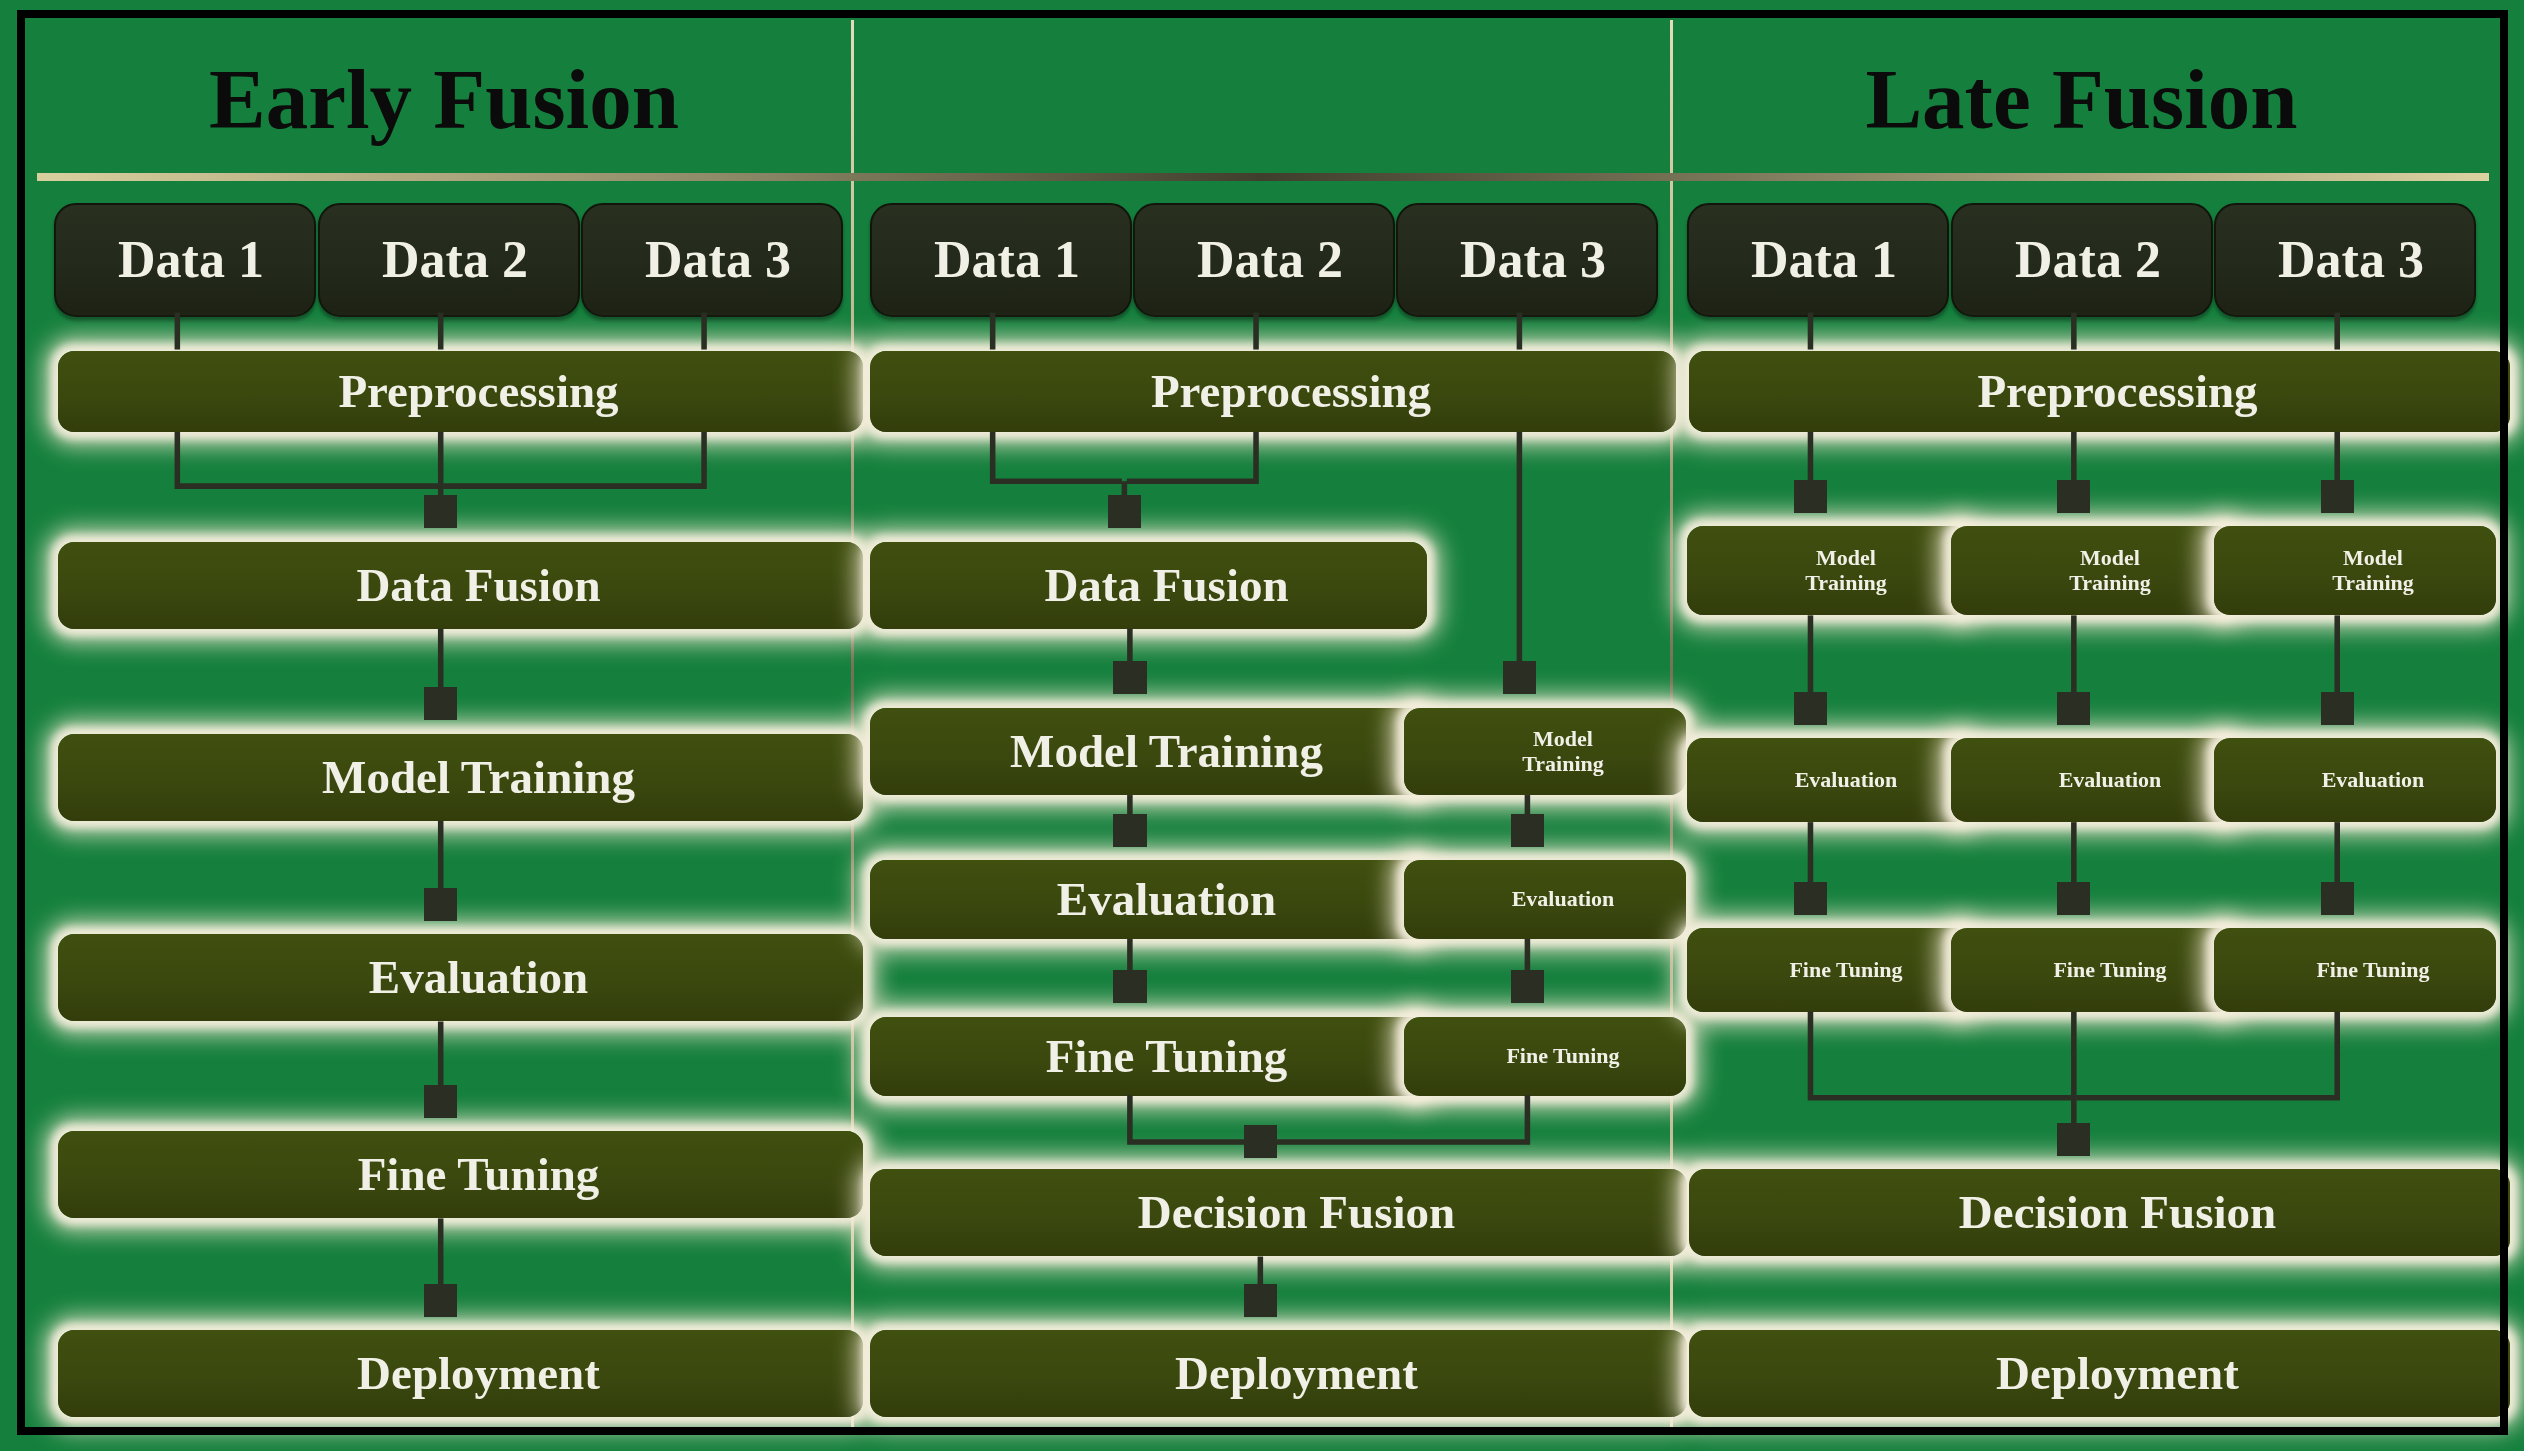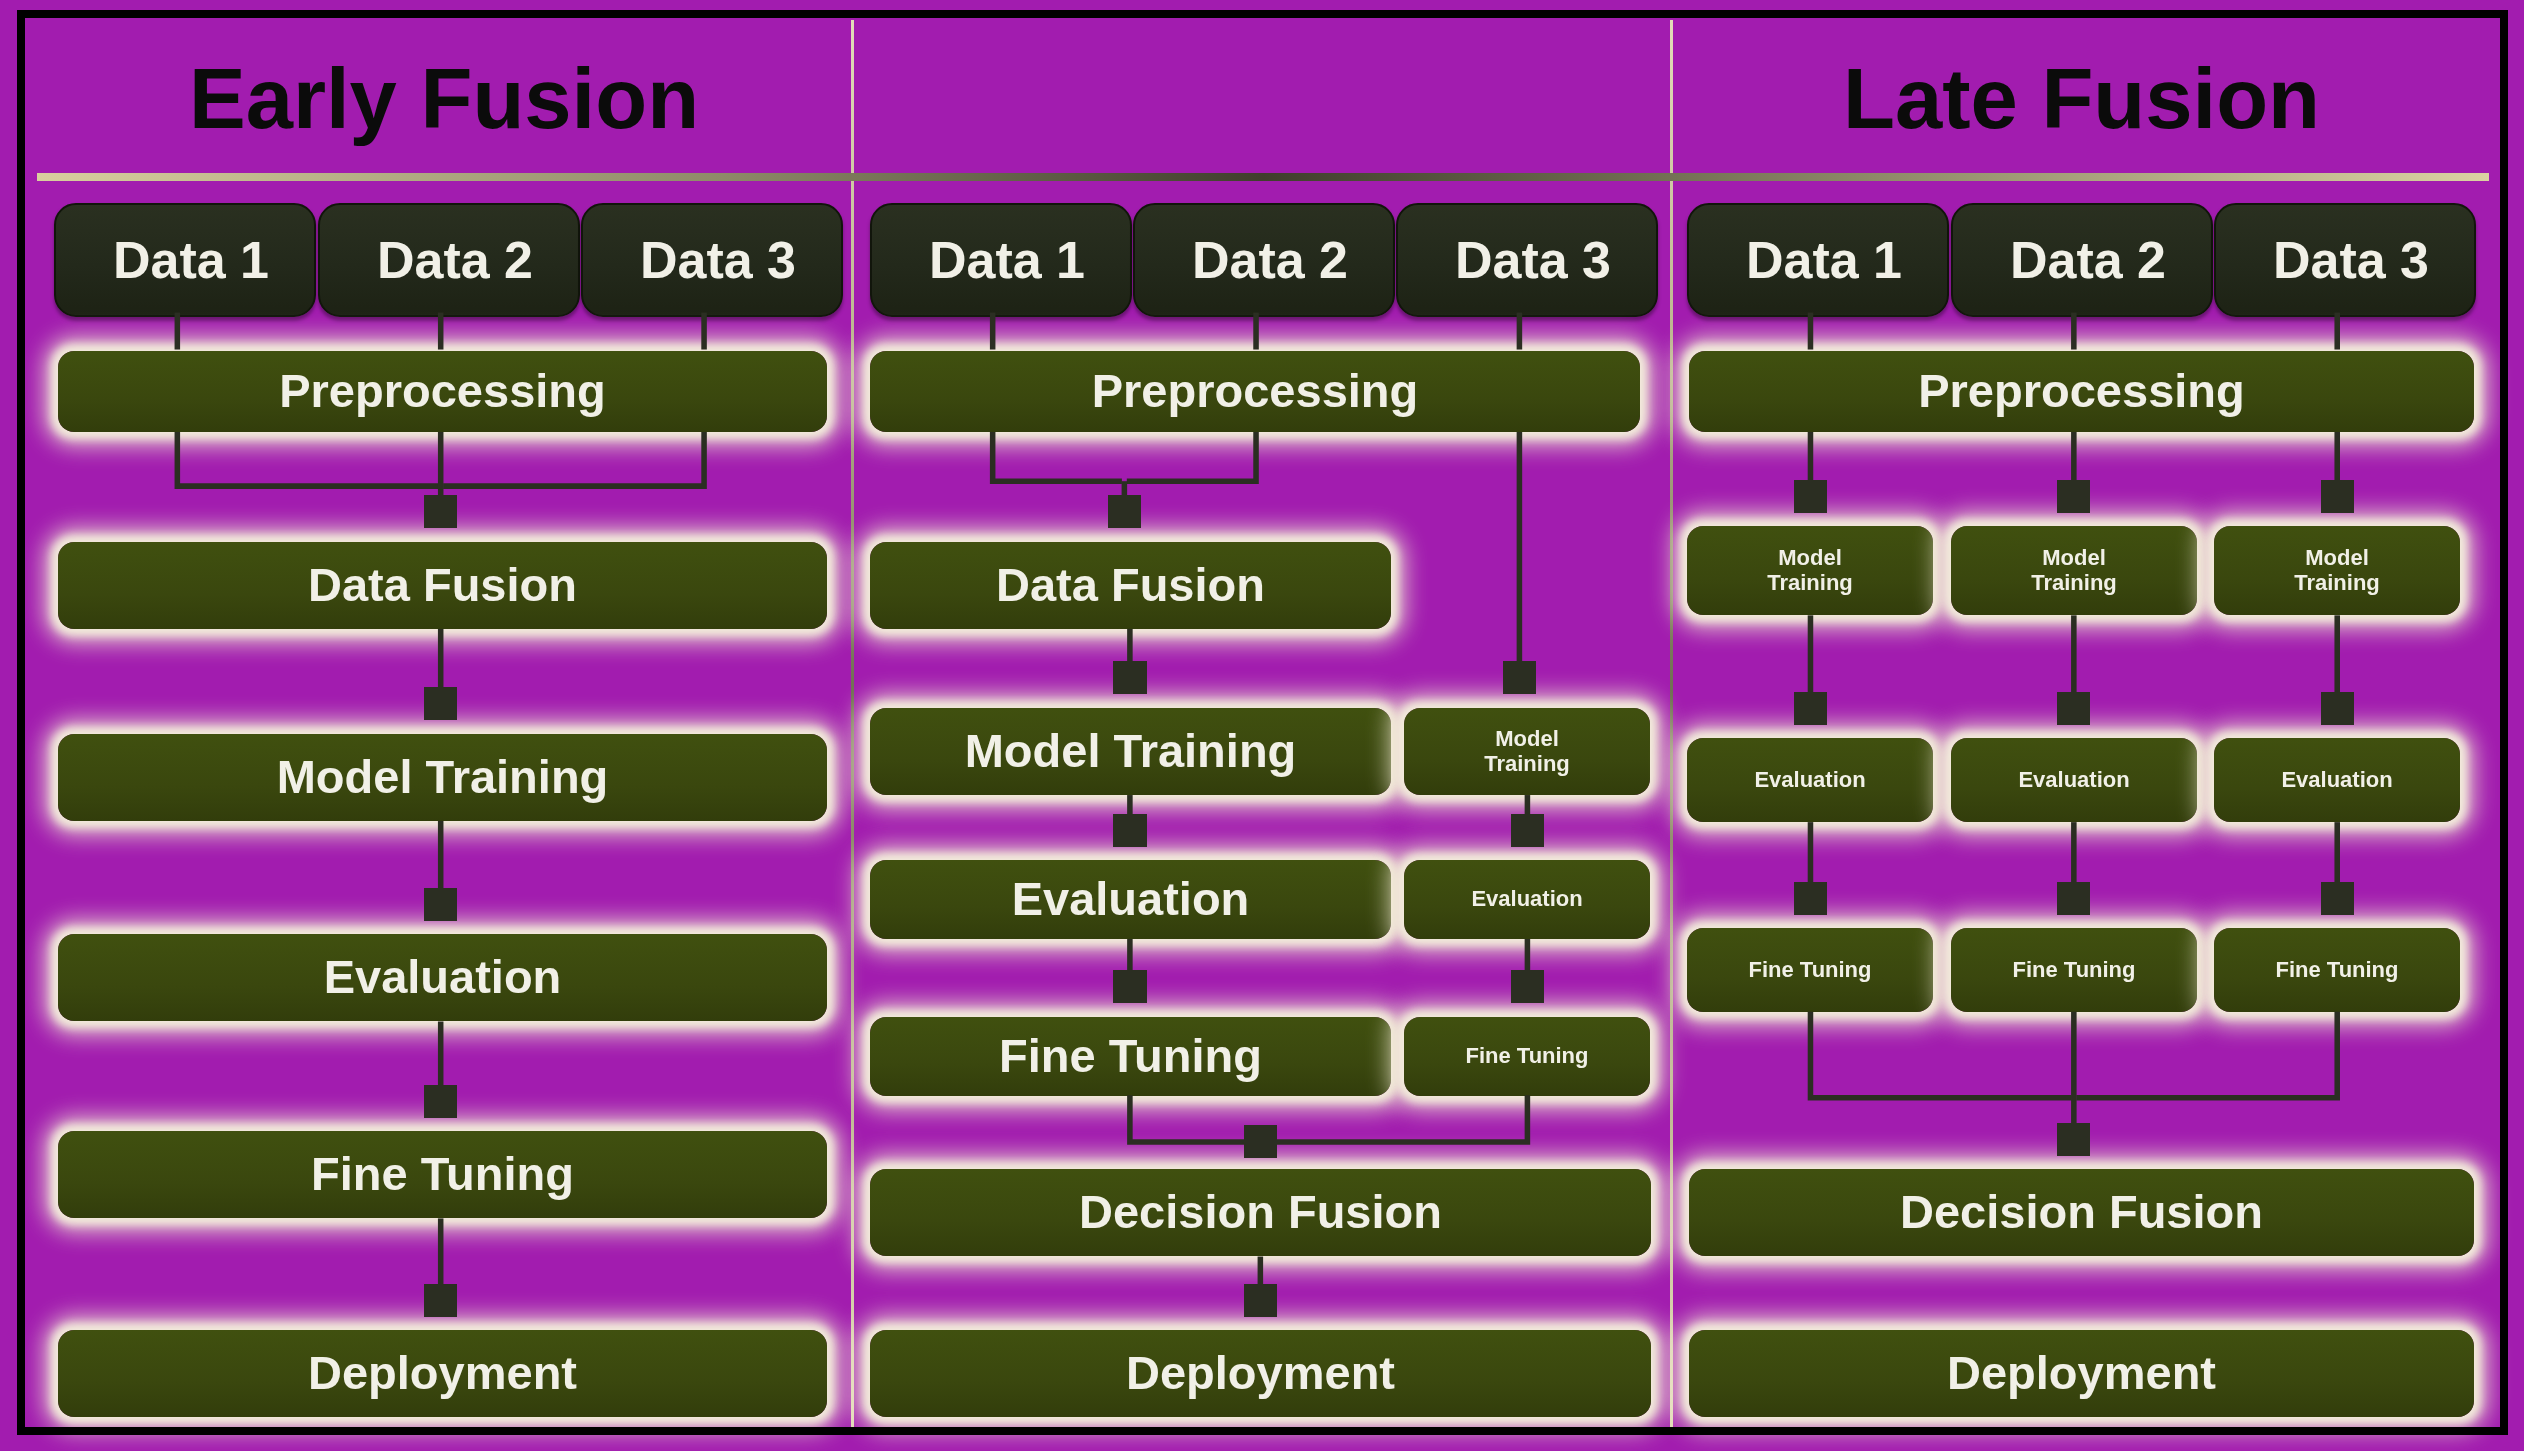--- a/index.html
+++ b/index.html
@@ -1,20 +1,20 @@
 <!DOCTYPE html>
 <html style="font-size:9.8px"><head>
 <meta charset="utf-8">
 <style>
   html,body{margin:0;padding:0;background:#ffffff;}
   .canvas{
     position:relative;
     width:2525px;height:1451px;
-    background:#a21caf;
-    font-family:Liberation Sans, sans-serif;
+    background:#15803d;
+    font-family:Liberation Serif, serif;
     overflow:hidden;
   }
   .frame{
     position:absolute;
     left:17px;top:9.8px;right:17px;bottom:16px;
     border:8px solid #000000;
     pointer-events:none;
   }
   .divider{
     position:absolute;
@@ -46,20 +46,21 @@
     border-radius:22px;
     font-size:52px;
     box-shadow:0 3.1px 3.7px rgba(0,0,0,0.35);
     padding-left:12px;
   }
   .olive{
     background:linear-gradient(180deg,#40500f 0%,#3a470e 60%,#323d0b 100%);
     border-radius:16px;
     font-size:47px;
     box-shadow:0 0 8.6px 6.2px rgba(243,238,220,0.95), 0 0 22px 14.8px rgba(240,233,209,0.75);
+    padding-left:36px;
   }
   .small{font-size:22px;}
   .connectors{
     position:absolute;left:0;top:0;width:2525px;height:1451px;
   }
   .connectors path{
     fill:none;stroke:#2b2e22;stroke-width:9px;
   }
 </style>
 </head>

